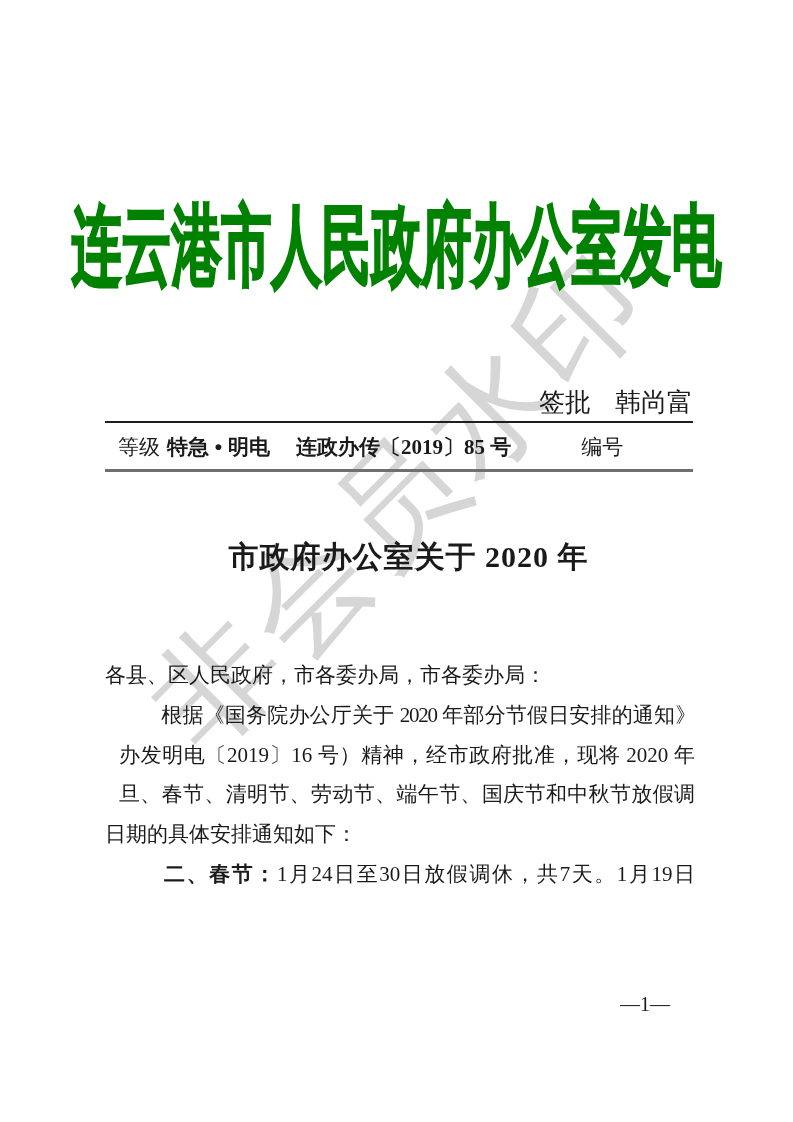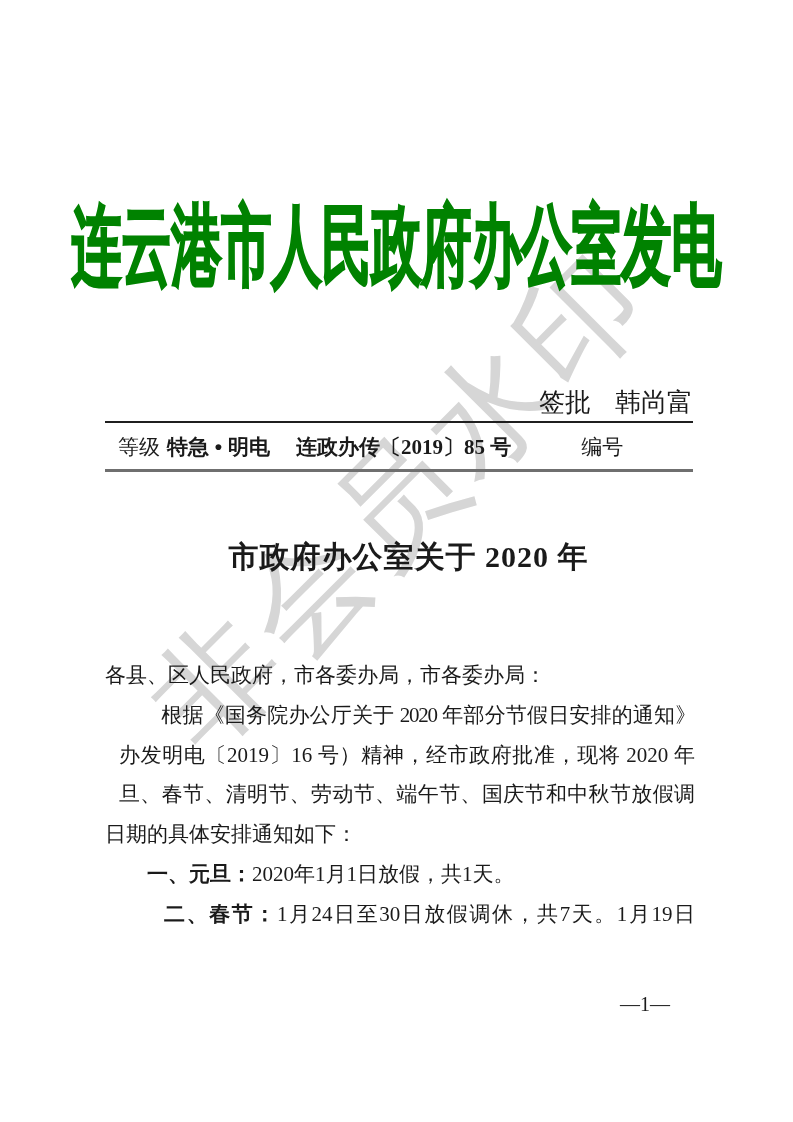--- a/index.html
+++ b/index.html
@@ -153,19 +153,18 @@
   <div class="layer doc-title">
     <div>市政府办公室关于 2020 年</div>
   </div>
 
   <div class="layer body-block">
     <div class="bline plain"><span class="bseg"></span><span>各县、区人民政府，市各委办局，市各委办局：</span></div>
     <div class="bline j tight"><span class="bseg"></span><span>　　根据《国务院办公厅关于 2020 年部分节假日安排的通知》（国</span></div>
     <div class="bline j"><span class="bseg"></span><span>办发明电〔2019〕16 号）精神，经市政府批准，现将 2020 年元</span></div>
     <div class="bline j"><span class="bseg"></span><span>旦、春节、清明节、劳动节、端午节、国庆节和中秋节放假调休</span></div>
     <div class="bline plain"><span class="bseg"></span><span>日期的具体安排通知如下：</span></div>
-    <div class="bline plain"><span class="bseg">　　一、元旦：</span><span>2020年1月1日放假，共1天。</span></div>
     <div class="bline j"><span class="bseg">　　二、春节：</span><span>1月24日至30日放假调休，共7天。1月19日（星</span></div>
   </div>
 
   <div class="layer page-number">—1—</div>
 
 </div>
 
 </body></html>

